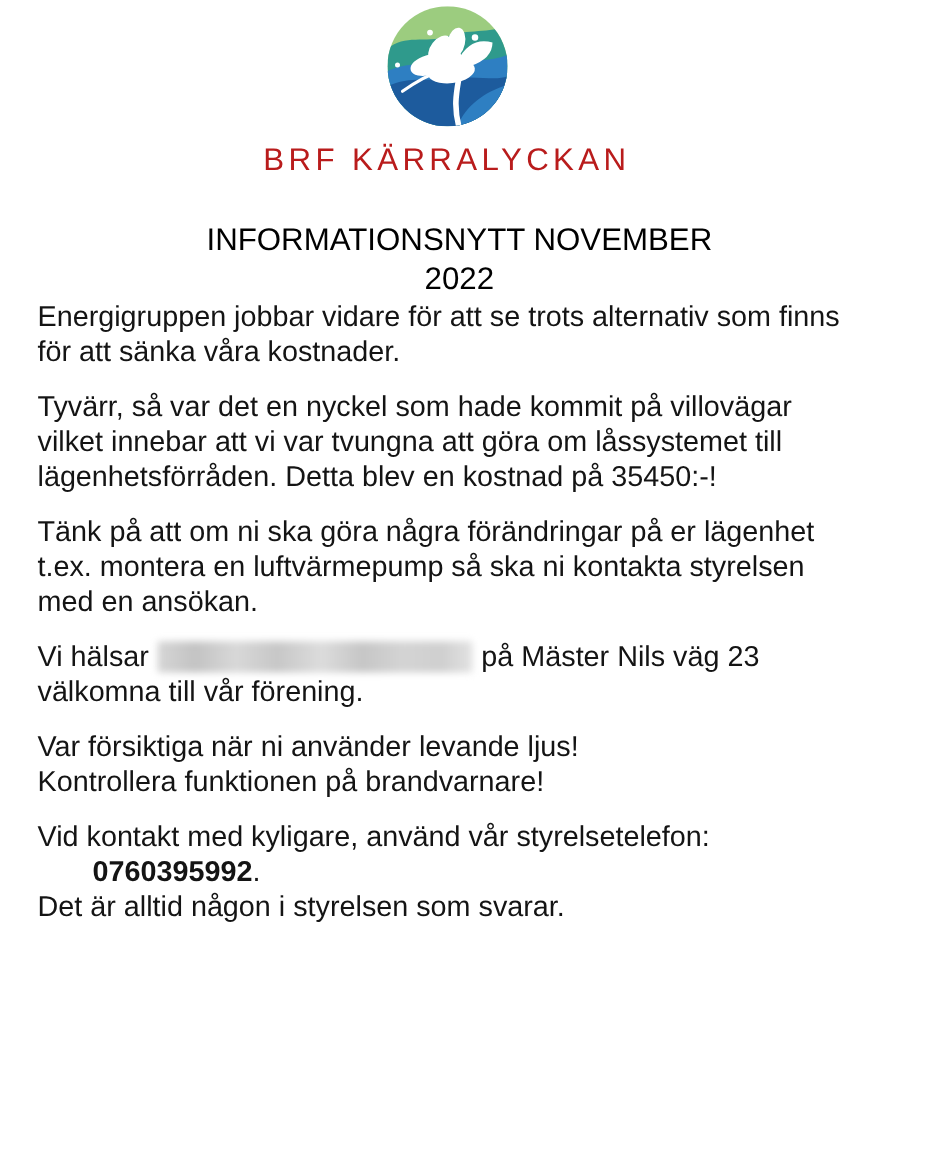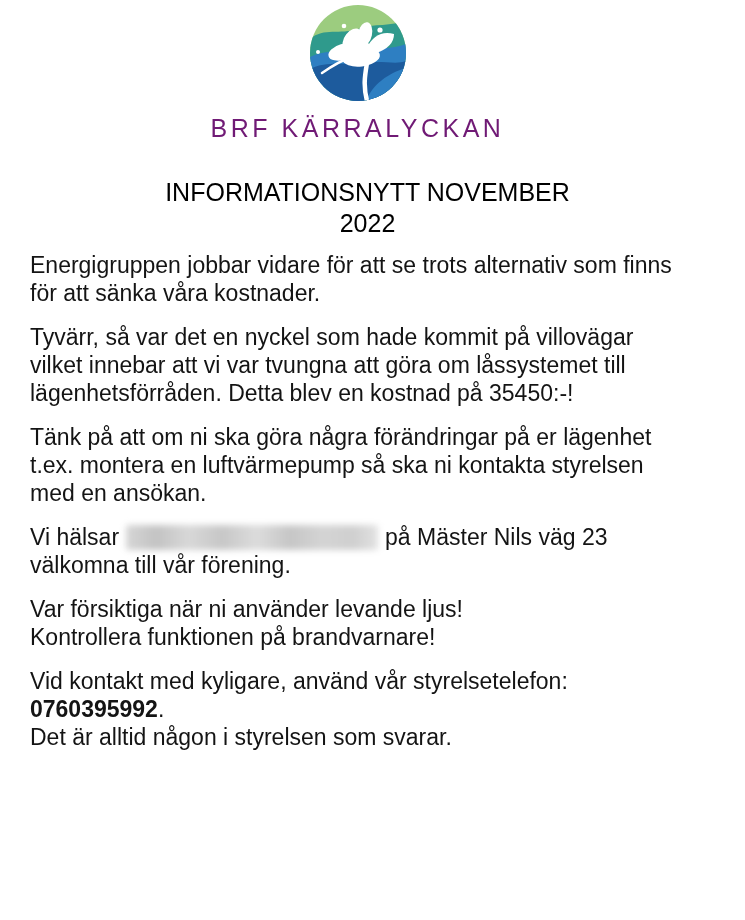--- a/index.html
+++ b/index.html
@@ -13,26 +13,26 @@
   .masthead {
     text-align: center;
     padding-top: 5px;
     padding-right: 30px; 
   }
   .logo { width: 96px; height: 96px; display: block; margin: 0 auto; }
   .brand {
     margin-top: 13px;
     font-size: 25px;
     letter-spacing: 3.5px;
-    color: #701a75;
+    color: #b91c1c;
     white-space: nowrap;
   }
   main { padding: 0 40px 0 30px; }
   .title {
-    margin: 34px 0 12px 0;
+    margin: 34px 0 0 0;
     font-weight: normal;
     font-size: 25px;
     line-height: 31px;
     color: #000;
   }
   .t1 { display: block; text-align: center; }
   .t2 { display: block; text-align: center; }
   .para {
     margin: 0 0 16px 0;
     font-size: 23px;
@@ -43,21 +43,21 @@
     display: inline-block;
     width: 252px; height: 25px;
     margin: 0 7px;
     vertical-align: -5px;
     border-radius: 2px;
     background: linear-gradient(90deg,
       #d6d6d6, #c3c3c3 12%, #d8d8d8 25%, #c7c7c7 38%, #dcdcdc 52%,
       #c6c6c6 65%, #d4d4d4 78%, #cfcfcf 90%, #e2e2e2);
     filter: blur(3px);
   }
-  .para strong { font-weight: bold; }
+  .para strong { font-weight: bold; margin-left: 44px; }
 </style>
 </head>
 <body>
 
 <header class="masthead">
   <svg class="logo" viewBox="0 0 96 96" xmlns="http://www.w3.org/2000/svg" role="img">
     <defs>
       <clipPath id="logoClip">
           <circle cx="48" cy="48" r="48"></circle>
         </clipPath>

